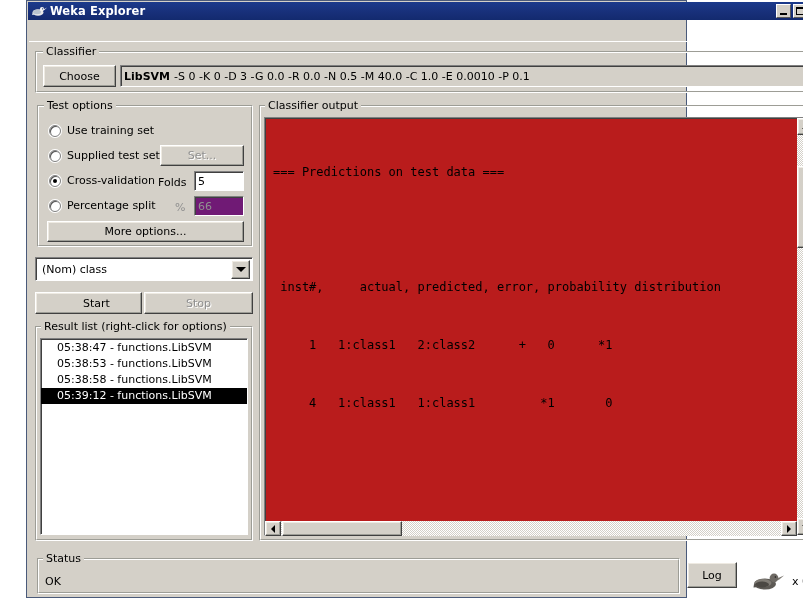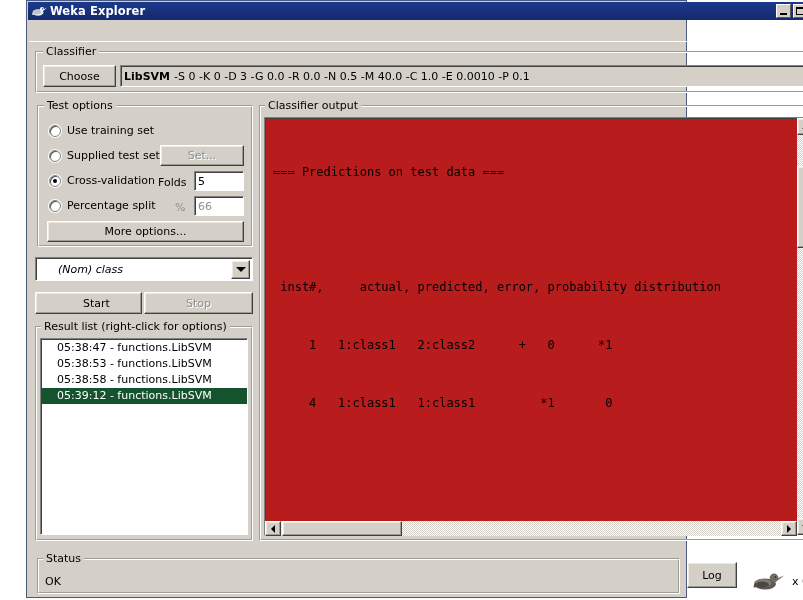--- a/index.html
+++ b/index.html
@@ -121,21 +121,21 @@
   .field {
     background: #ffffff;
     border: 1px solid;
     border-color: #808080 #ffffff #ffffff #808080;
     box-shadow: inset 1px 1px 0 #404040;
     box-sizing: border-box;
     display: flex; align-items: center;
     padding-left: 3px;
     font-size: 11px;
   }
-  .field.disabled { background: #ffffff; color: #909090; }
+  .field.disabled { background: #701a75; color: #909090; }
   
   .radio-row { position: absolute; display: flex; align-items: center; }
   .radio {
     width: 12px; height: 12px; border-radius: 50%;
     background: #ffffff;
     border: 1px solid #808080;
     box-shadow: inset 1px 1px 0 #555, 0 0 0 1px #ffffff;
     position: relative; box-sizing: border-box;
     margin-right: 6px;
     flex: 0 0 auto;
@@ -149,21 +149,21 @@
   
   .combo {
     position: absolute;
     background: #ffffff;
     border: 1px solid;
     border-color: #808080 #ffffff #ffffff #808080;
     box-shadow: inset 1px 1px 0 #404040;
     box-sizing: border-box;
     display: flex; align-items: center;
   }
-  .combo-text { padding-left: 22px; font-size: 11px; flex: 1; font-style: italic; }
+  .combo-text { padding-left: 6px; font-size: 11px; flex: 1; }
   .combo-arrow {
     width: 19px; height: 19px; margin-right: 2px;
     background: #d4d0c8;
     border: 1px solid;
     border-color: #ffffff #404040 #404040 #ffffff;
     box-shadow: inset -1px -1px 0 #9d9d96, inset 1px 1px 0 #eeeae2;
     display: flex; align-items: center; justify-content: center;
     box-sizing: border-box; flex: 0 0 auto;
   }
   .tri-down {
@@ -183,21 +183,21 @@
     overflow: hidden;
     padding-top: 1px;
   }
   .list-item {
     height: 16px; line-height: 16px;
     padding-left: 16px;
     font-size: 11px;
     white-space: nowrap;
     color: #000;
   }
-  .list-item.sel { background: #14532d; color: #ffffff; }
+  .list-item.sel { background: #000000; color: #ffffff; }
   
   .outputbox {
     position: absolute;
     background: #b91c1c;
     border: 1px solid;
     border-color: #808080 #ffffff #ffffff #808080;
     box-shadow: inset 1px 1px 0 #404040;
     box-sizing: border-box;
     overflow: hidden;
   }

